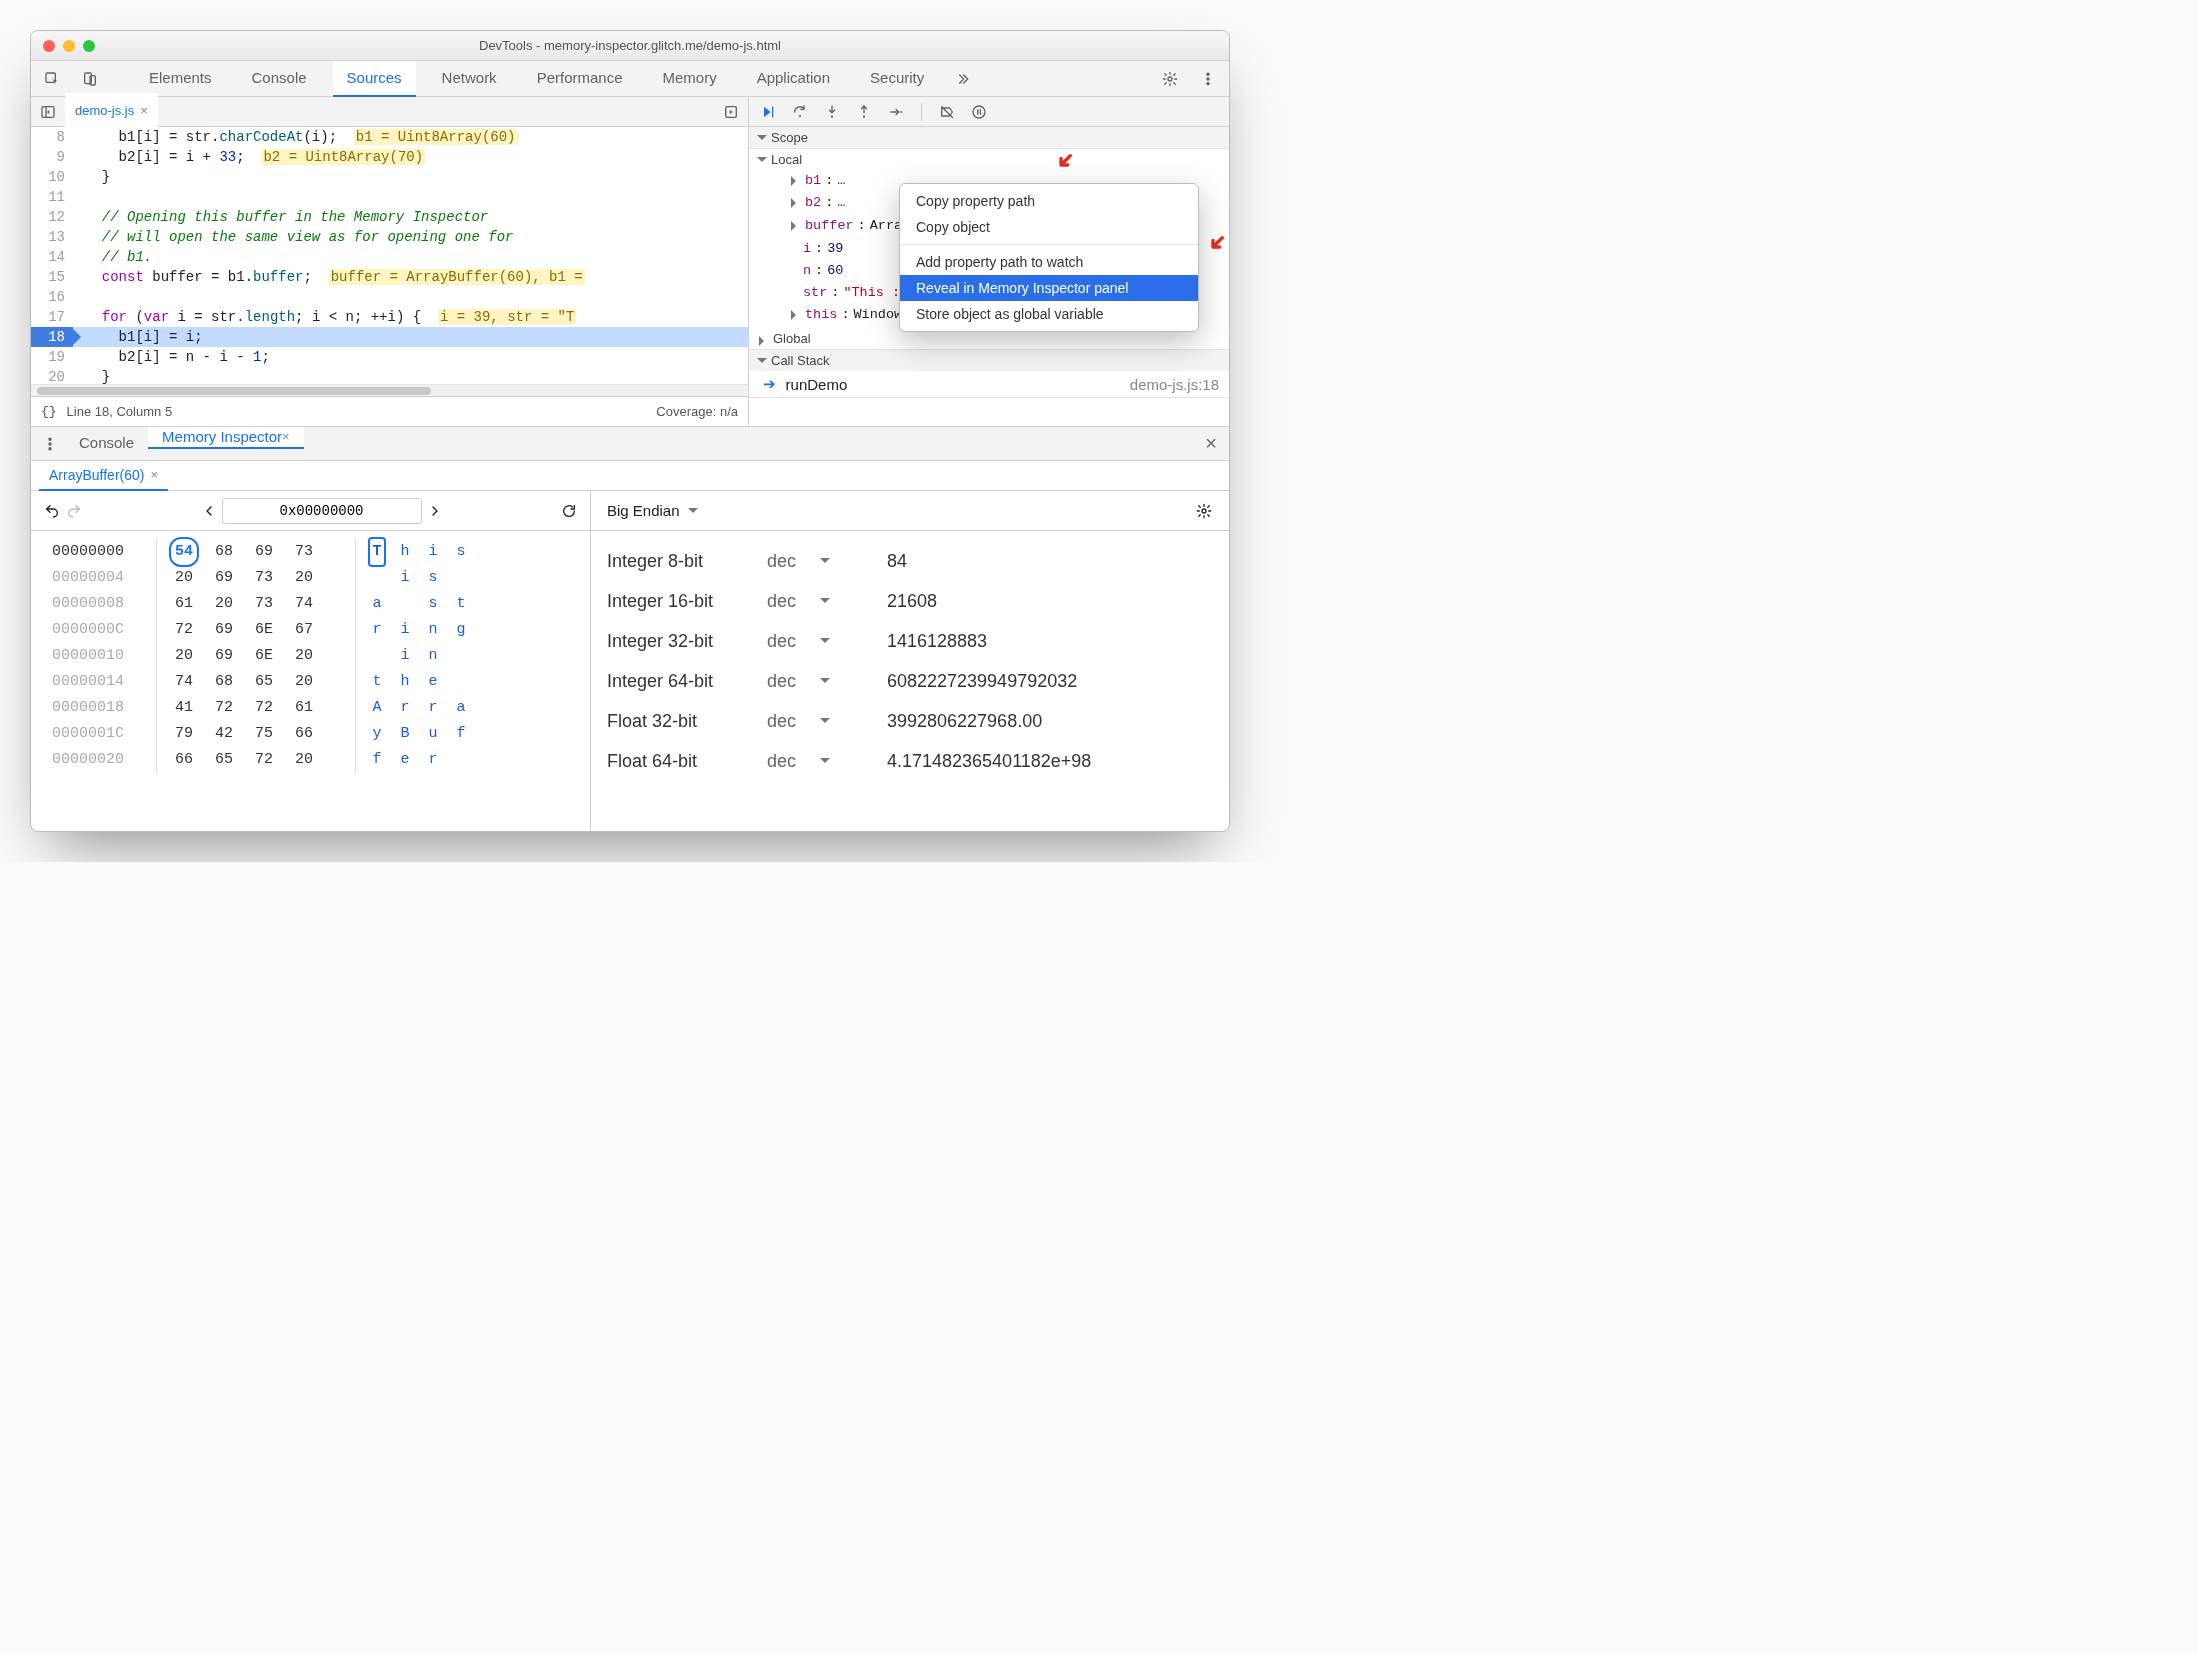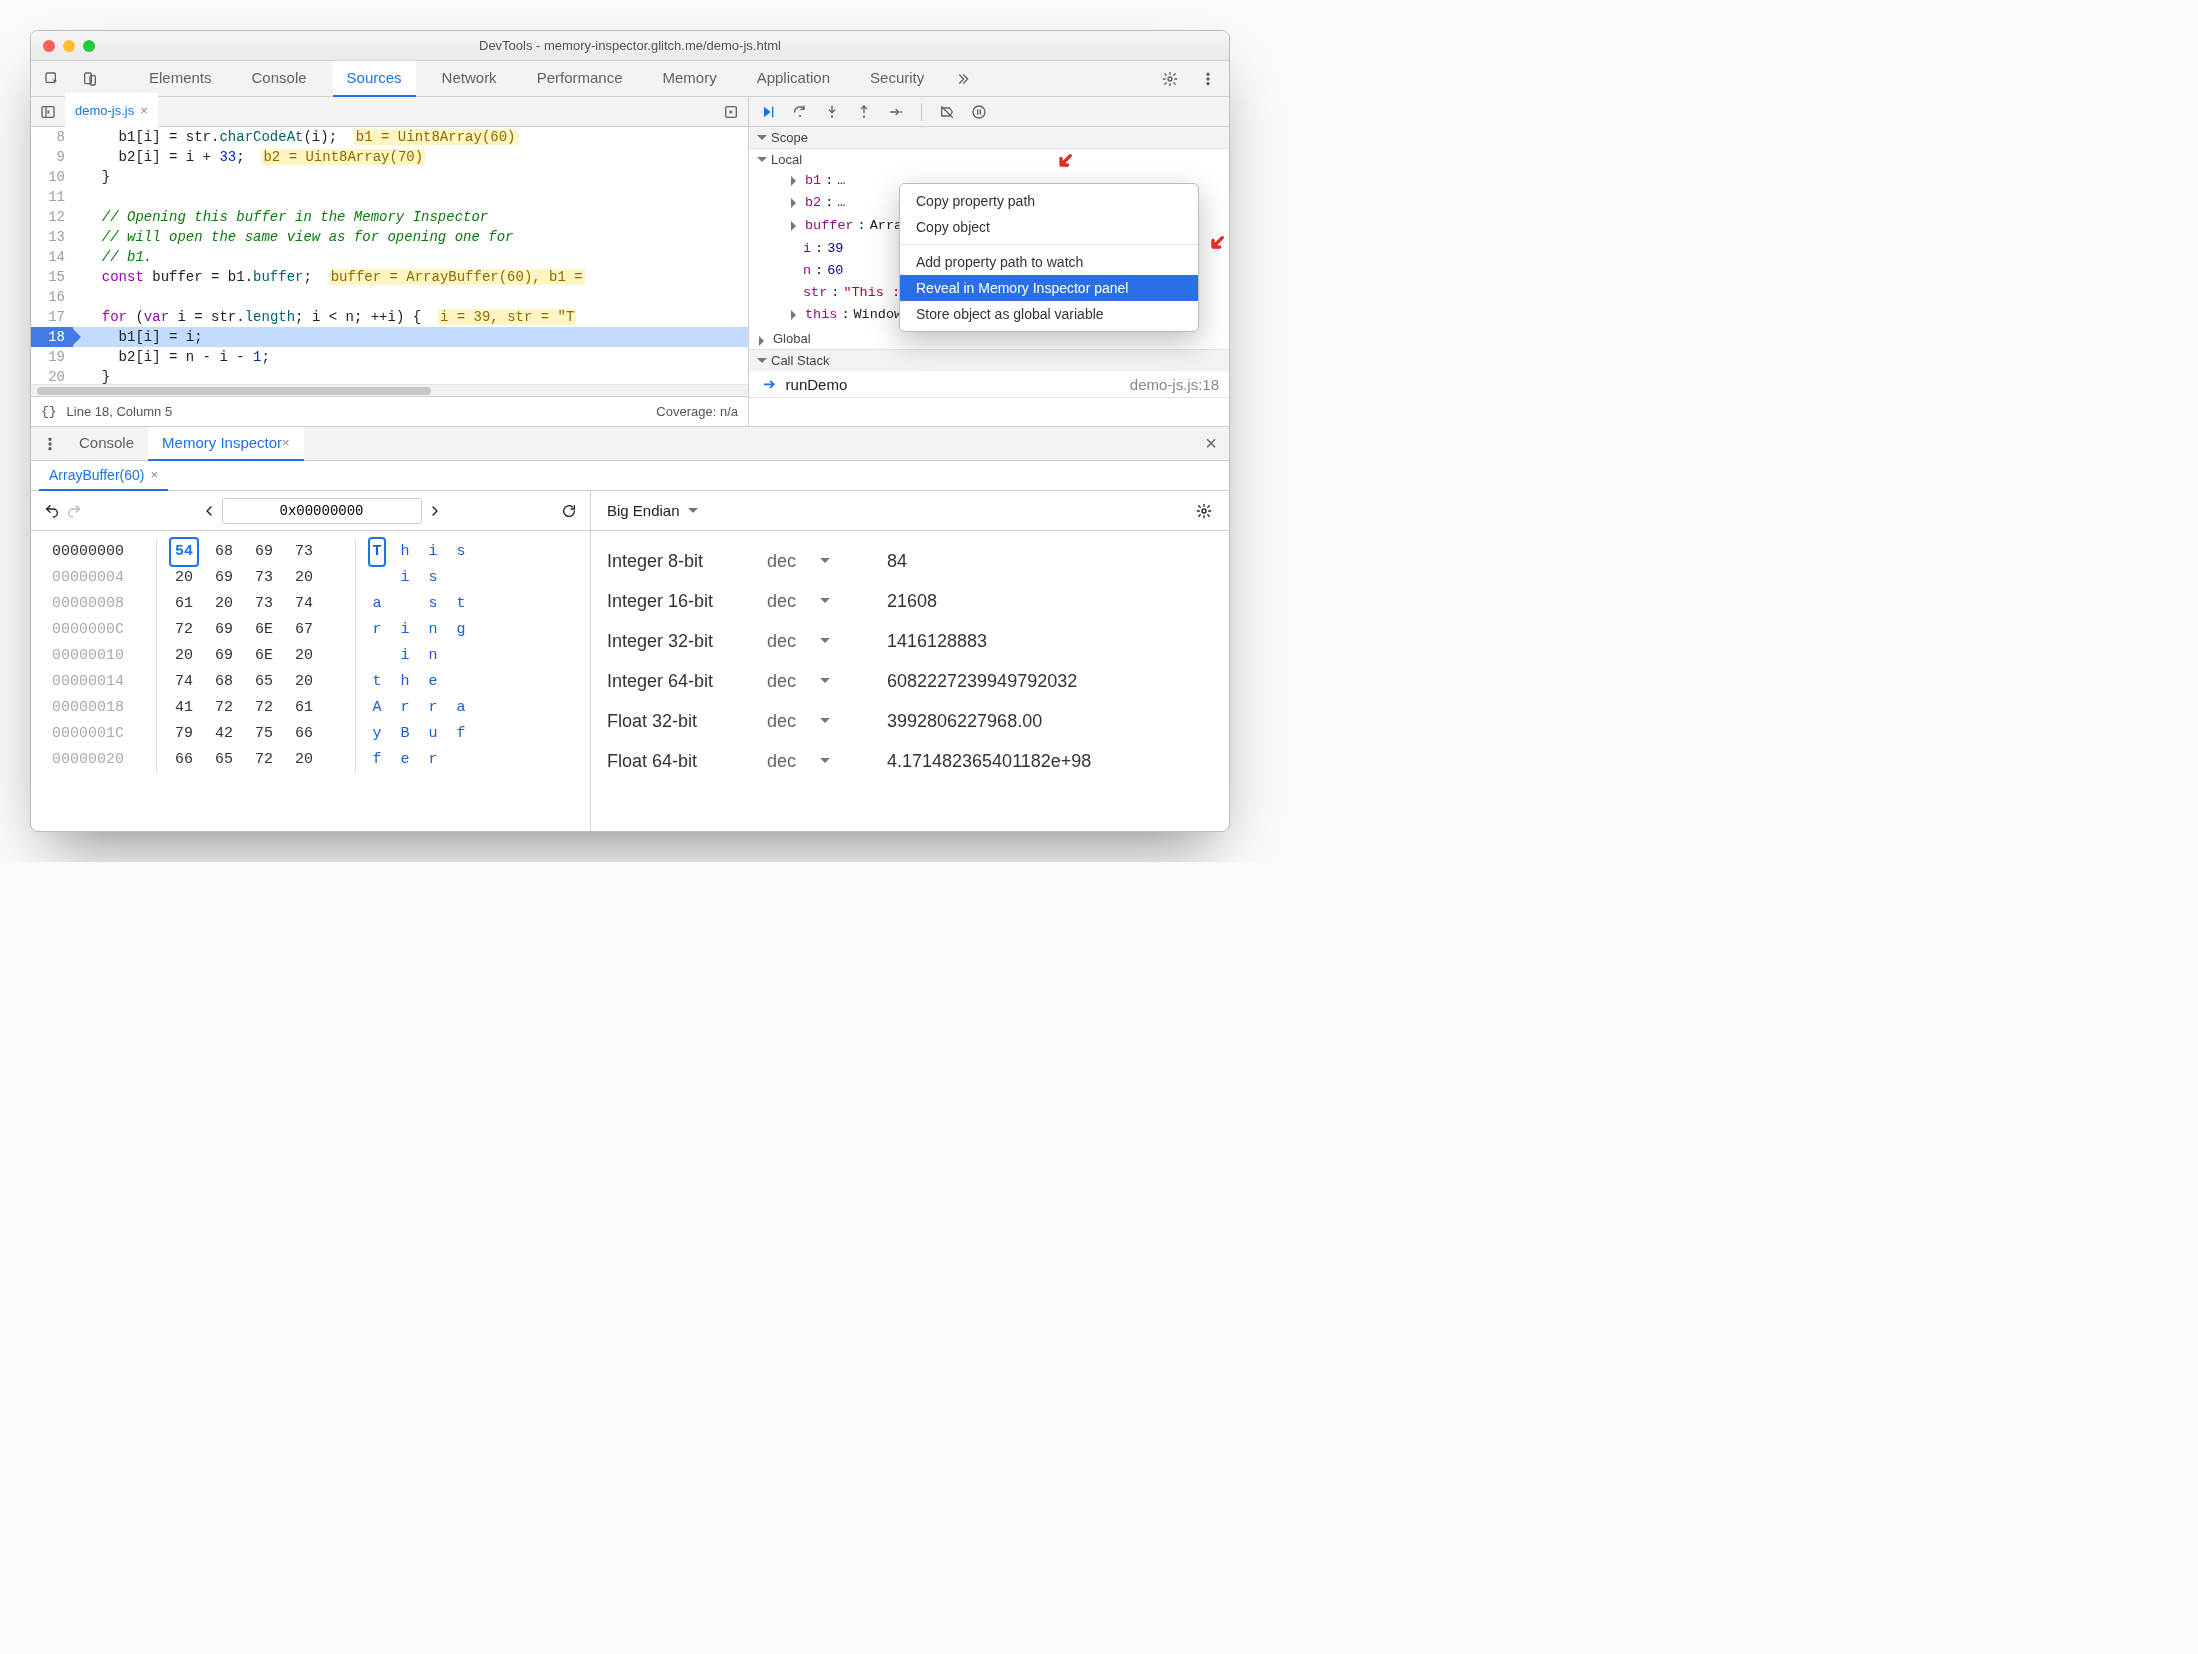--- a/index.html
+++ b/index.html
@@ -89,21 +89,21 @@
   .mem-body{display:flex;height:340px}
   .mem-left{flex:0 0 560px;border-right:1px solid var(--panel-border);display:flex;flex-direction:column}
   .mem-nav{display:flex;align-items:center;gap:4px;height:40px;padding:0 12px;border-bottom:1px solid var(--panel-border)}
   .addr-input{flex:0 0 200px;height:26px;border:1px solid #ccc;border-radius:3px;text-align:center;font-family:var(--mono);font-size:14px}
   .hex-table{flex:1;overflow:auto;font-family:Liberation Mono, monospace;font-size:15px;padding:8px 21px}
   .hex-row{display:flex;gap:14px;line-height:26px}
   .hex-addr{width:90px;color:#333}
   .hex-addr.dim{color:#aaa}
   .hex-bytes{display:flex;gap:14px;width:170px}
   .hex-byte{width:26px;text-align:center;color:#333}
-  .hex-byte.sel{outline:2px solid #1a73e8;border-radius:2px;color:#1a73e8;font-weight:600}
+  .hex-byte.sel{outline:2px solid #1a73e8;border-radius:10px;color:#1a73e8;font-weight:600}
   .hex-sep{width:1px;background:#ddd}
   .ascii{display:flex;gap:14px;color:#1a5fd0}
   .ascii span{width:14px;text-align:center}
   .ascii span.sel{outline:2px solid #1a73e8;border-radius:2px;font-weight:600}
   .ascii span.sp{color:transparent}
   .mem-right{flex:1;display:flex;flex-direction:column}
   .mem-right-h{display:flex;align-items:center;height:40px;padding:0 16px;border-bottom:1px solid var(--panel-border);gap:8px}
   .int-table{flex:1;padding:10px 16px;font-size:18px}
   .int-row{display:grid;grid-template-columns:160px 120px auto;align-items:center;height:40px;color:#333}
   .int-row .fmt{color:#666;display:flex;align-items:center;gap:24px}
@@ -398,21 +398,21 @@
   <div class="drawer-tabs">
     <span class="dt-icon">
         <svg viewBox="0 0 24 24">
           <circle cx="12" cy="5" r="1.6" fill="currentColor"></circle>
           <circle cx="12" cy="12" r="1.6" fill="currentColor"></circle>
           <circle cx="12" cy="19" r="1.6" fill="currentColor"></circle>
         </svg>
       </span>
     <div id="drawerTabs" style="display:flex">
         <div class="dt-tab" style="height: 34px;">Console</div>
-        <div class="dt-tab active" style="height: 34px;">Memory Inspector <span class="close-x">×</span></div>
+        <div class="dt-tab active" style="height: 22px;">Memory Inspector <span class="close-x">×</span></div>
       </div>
     <span class="drawer-x">×</span>
   </div>
   <div class="sub-tabs">
     <div class="sub-tab active">
       <span>ArrayBuffer(60)</span>
       <span class="close-x">×</span>
     </div>
   </div>
 

